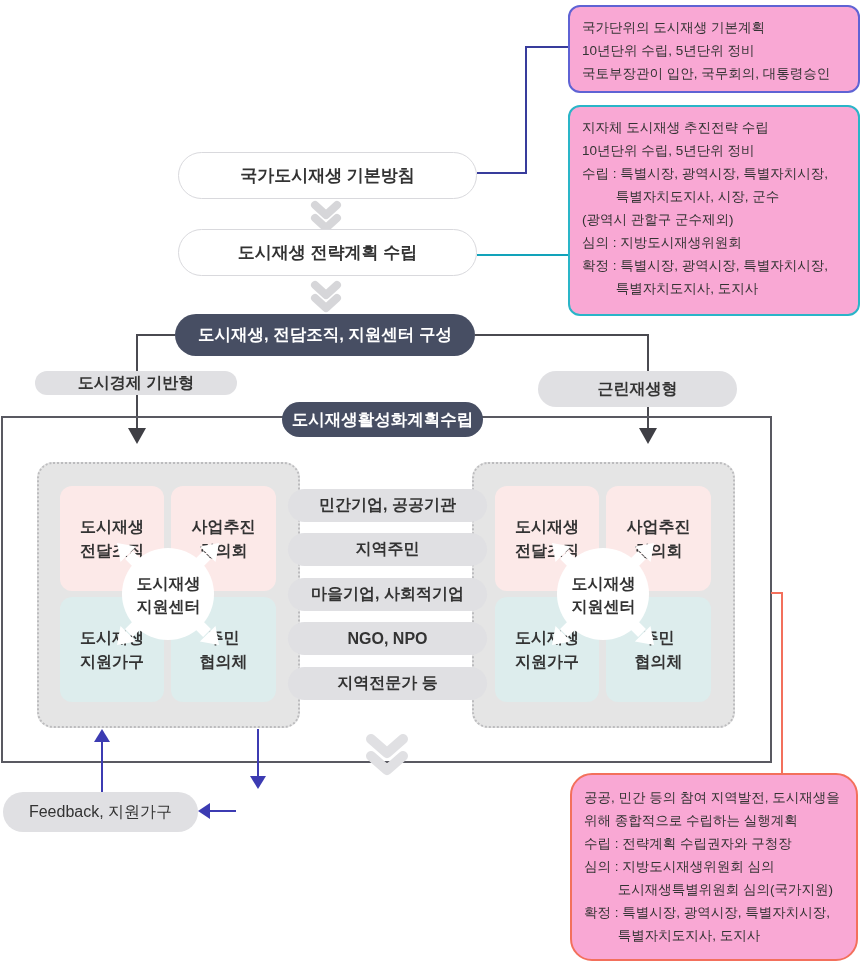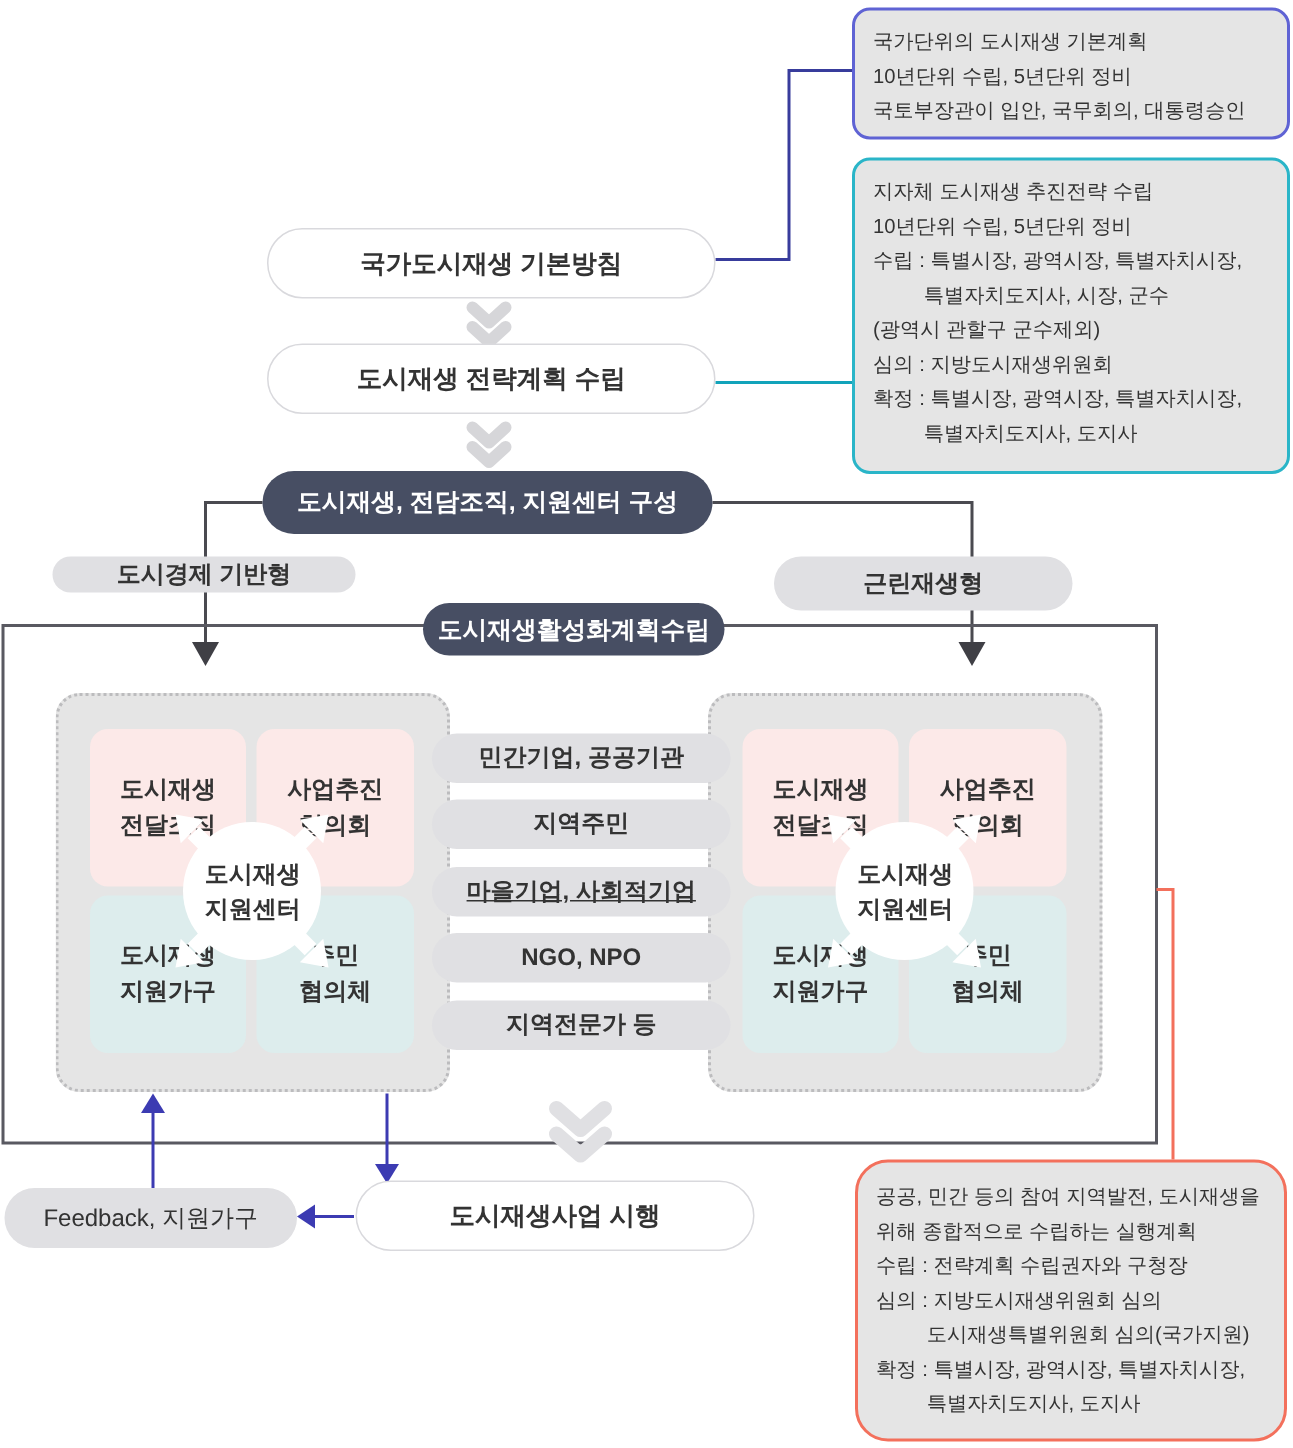--- a/index.html
+++ b/index.html
@@ -24,21 +24,21 @@
   }
   
   .pill-gray{
     display:flex;align-items:center;justify-content:center;
     background:#e0e0e3;border-radius:20px;color:#333;
     font-size:16px;font-weight:600;z-index:3;text-align:center;
   }
 
   
   .note{
-    border-radius:12px;background:#e5e5e5;z-index:3;
+    border-radius:12px;background:#f9a8d4;z-index:3;
     padding:9px 12px;font-size:13.5px;line-height:23px;color:#333;
   }
   .note-text{white-space:pre-wrap;}
   .note-blue{border:2px solid #5f63d4;}
   .note-teal{border:2px solid #2ab5c8;}
   .note-red{border:2px solid #f3705c;}
 
   
 
   
@@ -121,21 +121,21 @@
 심의 : 지방도시재생위원회
 확정 : 특별시장, 광역시장, 특별자치시장,
          특별자치도지사, 도지사</div>
   </div>
 
   <div class="abs pill" style="left:178px;top:152px;width:299px;height:47px;">국가도시재생 기본방침</div>
   <div class="abs pill" style="left:178px;top:229px;width:299px;height:47px;">도시재생 전략계획 수립</div>
   <div class="abs pill-dark" style="left:175px;top:314px;width:300px;height:42px;">도시재생, 전담조직, 지원센터 구성</div>
 
   <div class="abs pill-gray" style="left:35px;top:371px;width:202px;height:24px;">도시경제 기반형</div>
-  <div class="abs pill-gray" style="left:516px;top:371px;width:199px;height:36px;">근린재생형</div>
+  <div class="abs pill-gray" style="left:538px;top:371px;width:199px;height:36px;">근린재생형</div>
 
   <div class="abs pill-dark" style="left:282px;top:402px;width:201px;height:35px;border-radius:18px;">도시재생활성화계획수립</div>
 
   <div class="abs org-box" style="left:37px;top:462px;">
     <div class="quad quad-pink" style="left:21px;top:22px;width:104px;height:105px;">도시재생
 전달조직</div>
     <div class="quad quad-pink" style="left:132px;top:22px;width:105px;height:105px;">사업추진
 협의회</div>
     <div class="quad quad-teal" style="left:21px;top:133px;width:104px;height:105px;">도시재생
 지원가구</div>
@@ -183,25 +183,24 @@
         <polygon points="78,181 97.1,177.5 81.5,161.9"></polygon>
         <polygon points="180,181 160.9,177.5 176.5,161.9"></polygon>
       </g>
     </svg>
     <div class="org-center-label">도시재생
 지원센터</div>
   </div>
 
   <div class="abs p-pill" style="top:489px;">민간기업, 공공기관</div>
   <div class="abs p-pill" style="top:533px;">지역주민</div>
-  <div class="abs p-pill" style="top:578px;text-decoration:underline;">마을기업, 사회적기업</div>
+  <div class="abs p-pill" style="top:578px;">마을기업, 사회적기업</div>
   <div class="abs p-pill" style="top:667px;">지역전문가 등</div>
   <div class="abs p-pill" style="top:622px;">NGO, NPO</div>
 
-  <div class="abs pill" style="left:237px;top:787px;width:266px;height:47px;">도시재생사업 시행</div>
   <div class="abs pill-gray" style="left:3px;top:792px;width:195px;height:40px;font-weight:500;">Feedback, 지원가구</div>
 
   <div class="abs note note-red" style="left:570px;top:773px;width:288px;height:188px;padding-top:11px;border-radius:22px;">
     <div class="note-text">공공, 민간 등의 참여 지역발전, 도시재생을
 위해 종합적으로 수립하는 실행계획
 수립 : 전략계획 수립권자와 구청장
 심의 : 지방도시재생위원회 심의
          도시재생특별위원회 심의(국가지원)
 확정 : 특별시장, 광역시장, 특별자치시장,
          특별자치도지사, 도지사</div>

